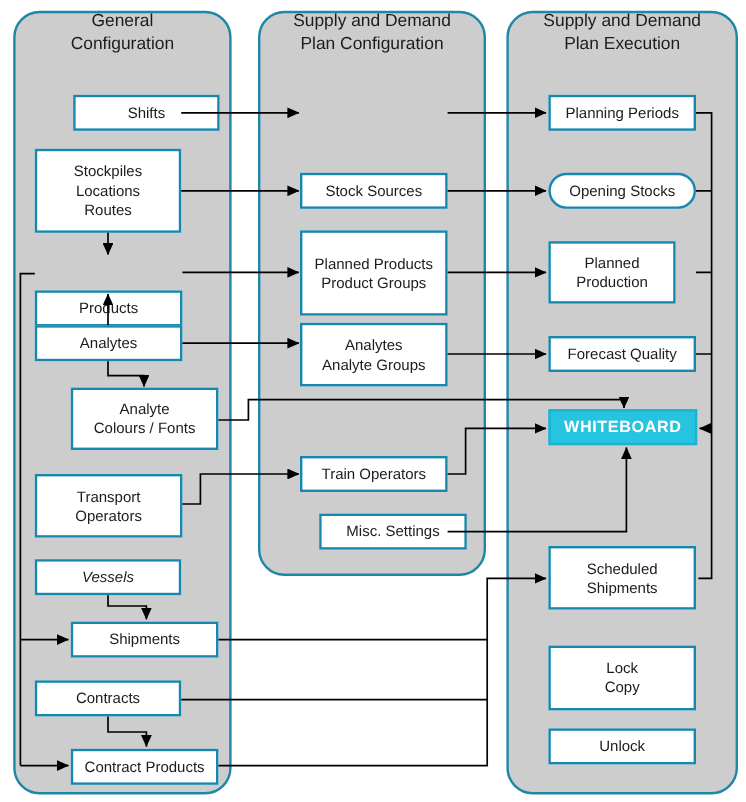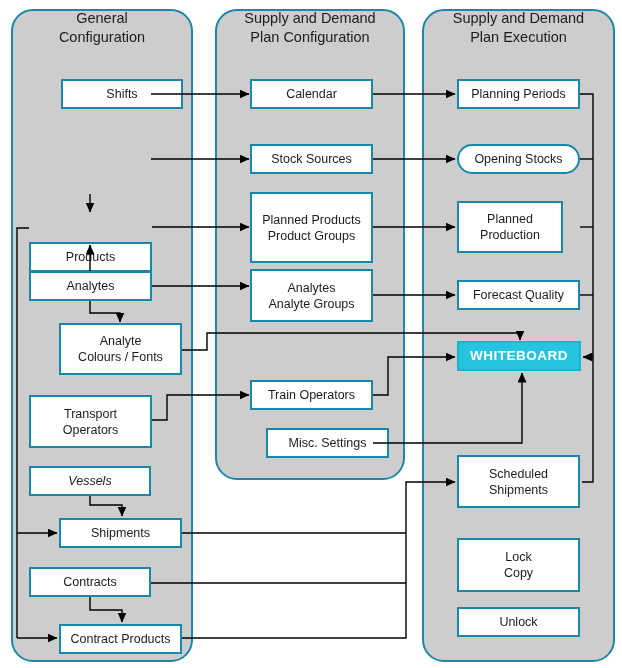--- a/index.html
+++ b/index.html
@@ -45,32 +45,34 @@
   <div class="panel" style="left:422px;top:9px;width:193px;height:653px;"></div>
 
   <div class="panel-title" style="left:11px;width:182px;">General
 Configuration</div>
   <div class="panel-title" style="left:215px;width:190px;">Supply and Demand
 Plan Configuration</div>
   <div class="panel-title" style="left:422px;width:193px;">Supply and Demand
 Plan Execution</div>
 
   <div class="node" style="left:29px;top:79px;width:122px;height:30px;margin-left:32px;">Shifts</div>
+  <div class="node" style="left:29px;top:124px;width:122px;height:70px;">Stockpiles
+Locations
+Routes</div>
   <div class="node" style="left:29px;top:213px;width:123px;height:30px;margin-top:29px;">Products</div>
   <div class="node" style="left:29px;top:271px;width:123px;height:30px;">Analytes</div>
   <div class="node" style="left:59px;top:323px;width:123px;height:52px;">Analyte
 Colours / Fonts</div>
   <div class="node" style="left:29px;top:395px;width:123px;height:53px;">Transport
 Operators</div>
   <div class="node" style="left:29px;top:466px;width:122px;height:30px;font-style:italic;">Vessels</div>
   <div class="node" style="left:59px;top:518px;width:123px;height:30px;">Shipments</div>
   <div class="node" style="left:29px;top:567px;width:122px;height:30px;">Contracts</div>
   <div class="node" style="left:59px;top:624px;width:123px;height:30px;">Contract Products</div>
 
-  <div class="node" style="left:250px;top:79px;width:123px;height:30px;">Calendar</div>
   <div class="node" style="left:250px;top:144px;width:123px;height:30px;">Stock Sources</div>
   <div class="node" style="left:250px;top:192px;width:123px;height:71px;">Planned Products
 Product Groups</div>
   <div class="node" style="left:250px;top:269px;width:123px;height:53px;">Analytes
 Analyte Groups</div>
   <div class="node" style="left:250px;top:380px;width:123px;height:30px;">Train Operators</div>
   <div class="node" style="left:250px;top:428px;width:123px;height:30px;margin-left:16px;">Misc. Settings</div>
 
   <div class="node" style="left:457px;top:79px;width:123px;height:30px;">Planning Periods</div>
   <div class="node" style="left:457px;top:144px;width:123px;height:30px;border-radius:15px;">Opening Stocks</div>

